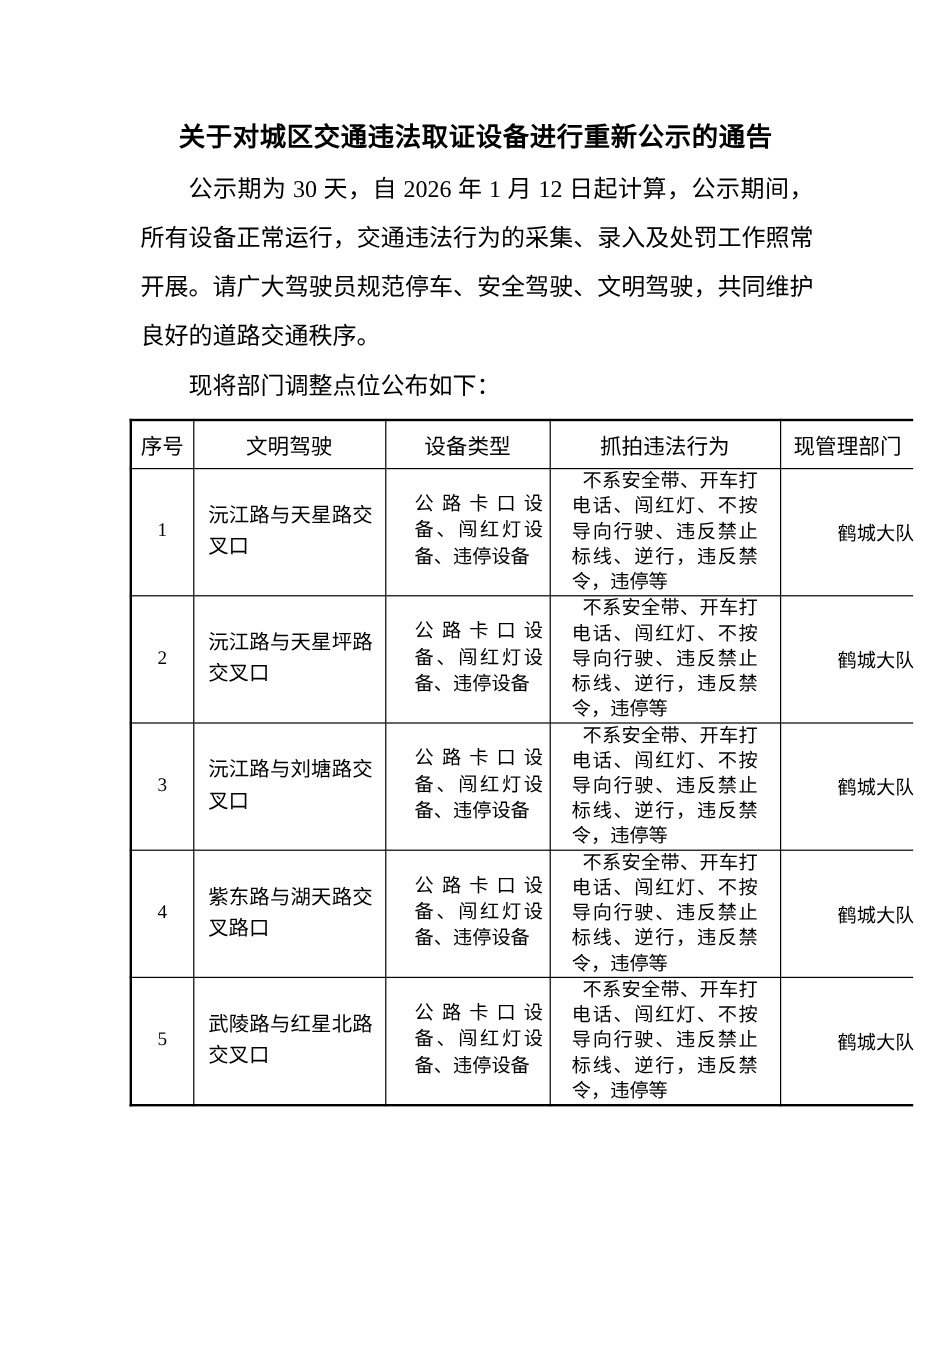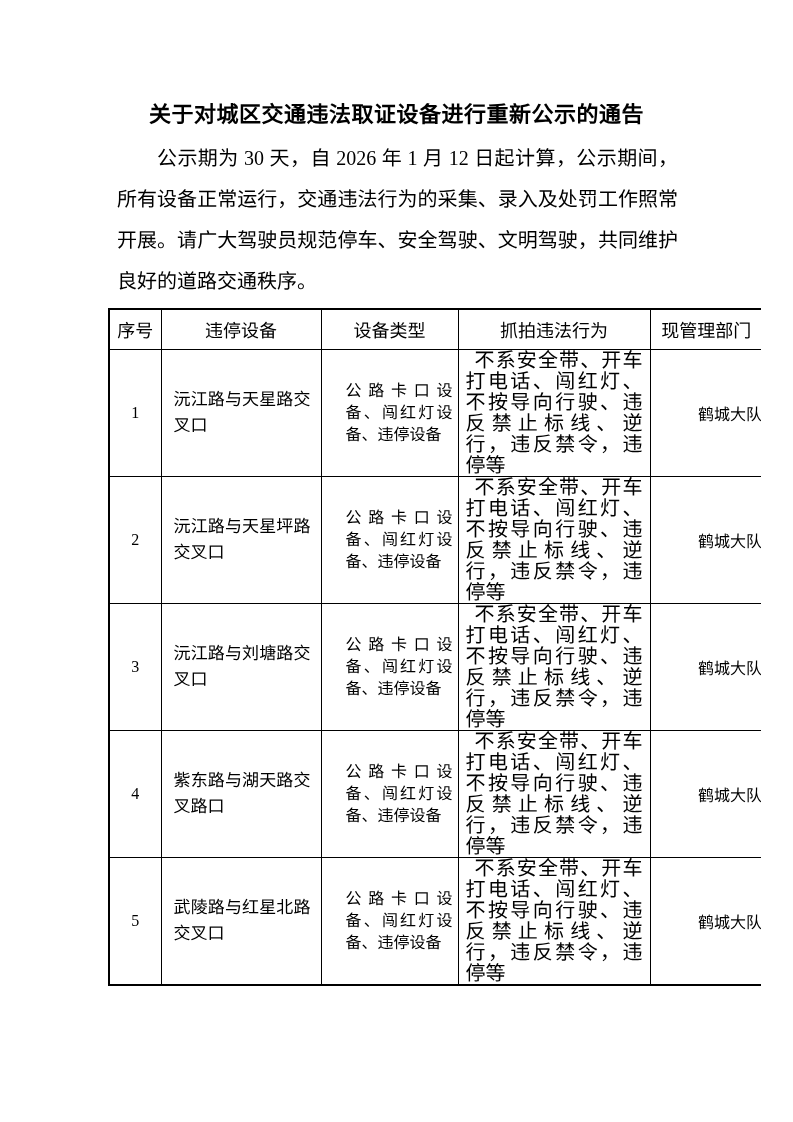--- a/index.html
+++ b/index.html
@@ -51,49 +51,50 @@
   }
   .device-table th {
     height: 40px;
     text-align: center;
     font-size: 18px;
   }
   .device-table td { height: 85px; }
   .td-no    { text-align: center; font-size: 16px; }
   .td-loc   { font-size: 17px; line-height: 26px; padding: 0 10px 0 12px; text-align: justify; }
   .td-type  { font-size: 16px; line-height: 22px; padding: 0 5px 0 24px;  text-align: justify; }
-  .td-vio   { font-size: 20px; line-height: 21px; padding: 0 7px;        text-align: justify; text-indent: 9px; }
+  .td-vio   { font-size: 16px; line-height: 21px; padding: 0 18px;        text-align: justify; text-indent: 9px; }
   .td-dept  { text-align: right; font-size: 16px; }
 </style>
 </head>
 <body>
 
 <div class="page">
 
   <h1 class="doc-title">关于对城区交通违法取证设备进行重新公示的通告</h1>
 
   <div class="content">
 
 
     <p class="para">公示期为 30 天，自 2026 年 1 月 12 日起计算，公示期间，所有设备正常运行，交通违法行为的采集、录入及处罚工作照常开展。请广大驾驶员规范停车、安全驾驶、文明驾驶，共同维护良好的道路交通秩序。</p>
 
+    <p class="para">现将部门调整点位公布如下：</p>
 
     <div class="table-wrap">
       <table class="device-table">
         <colgroup>
           <col style="width:52px">
           <col style="width:160px">
           <col style="width:137px">
           <col style="width:192px">
           <col style="width:113px">
         </colgroup>
         <thead>
           <tr>
             <th>序号</th>
-            <th>违停设备</th>
+            <th>文明驾驶</th>
             <th>设备类型</th>
             <th>抓拍违法行为</th>
             <th>现管理部门</th>
           </tr>
         </thead>
         <tbody>
           <tr>
             <td class="td-no">1</td>
             <td class="td-loc">沅江路与天星路交叉口</td>
             <td class="td-type">公路卡口设备、闯红灯设备、违停设备</td>

